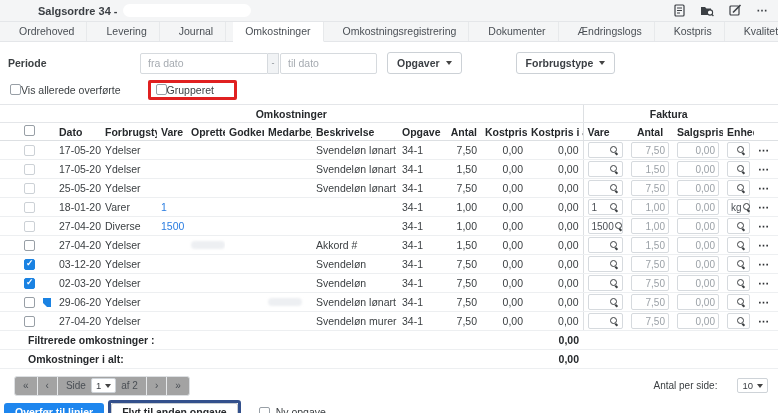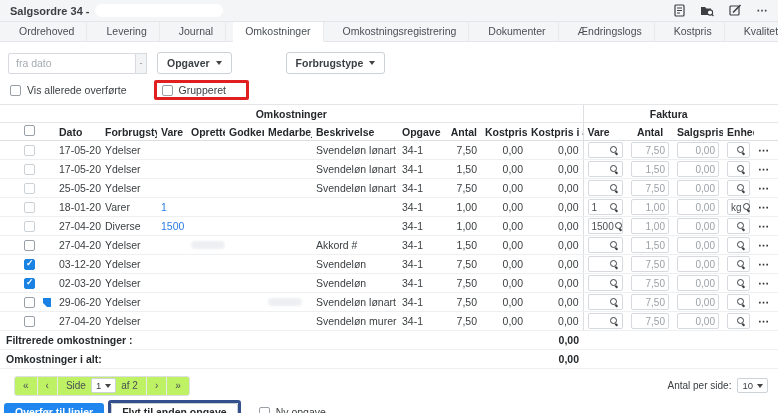--- a/index.html
+++ b/index.html
@@ -2,21 +2,21 @@
 <html><head>
 <meta charset="utf-8">
 <style>
   * { box-sizing: border-box; margin: 0; padding: 0; }
   html,body { width: 778px; height: 413px; overflow: hidden; background: #fff;
     font-family: "Liberation Sans", sans-serif; font-size: 10.5px; color: #3c4043; }
 
   
   .titlebar { height: 22px; background: #f4f5f6; border-bottom: 1px solid #e4e6e9;
     display: flex; align-items: center; padding: 0 10px; }
-  .title { font-weight: bold; font-size: 11px; color: #3b3f44; }
+  .title { font-weight: bold; font-size: 11px; color: #3b3f44; margin-left: 28px; }
   .redact-blob { width: 128px; height: 13px; background: #fff; border-radius: 7px; margin-left: 6px; }
   .tb-icons { margin-left: auto; display: flex; align-items: center; gap: 15px; }
   .tb-icons svg { display: block; }
   .ellipsis { font-weight: bold; color: #3b3f44; font-size: 11px; letter-spacing: .5px; }
 
   
   .tabbar { height: 20px; background: #f4f5f6; display: flex; border-bottom: 1px solid #e4e6e9; }
   .tab { padding: 0 12px; line-height: 19px; color: #4a4f55; border-right: 1px solid #e7e9eb;
     white-space: nowrap; cursor: default; margin-left: 7px; }
   .tab.active { background: #fff; margin-bottom: -1px; border-bottom: 1px solid #fff; }
@@ -35,21 +35,21 @@
   .btn-light { height: 22px; border: 1px solid #ccd1d6; background: #fff; border-radius: 3px;
     display: inline-flex; align-items: center; gap: 6px; padding: 0 9px; font-weight: bold;
     color: #3b3f44; font-size: 10.5px; cursor: default; }
   .caret { width: 0; height: 0; border-left: 3.5px solid transparent;
     border-right: 3.5px solid transparent; border-top: 4px solid #444; }
   .m-opg { margin-left: 10px; }
   .m-forb { margin-left: 54px; }
 
   
   .check-row { display: flex; align-items: center; padding: 2px 8px 6px 10px; height: 24px; }
-  .chk-item { display: flex; align-items: flex-end; gap: 6px; }
+  .chk-item { display: flex; align-items: flex-start; }
   .cb { width: 11px; height: 11px; border: 1px solid #989fa6; border-radius: 2px;
     background: #fff; display: inline-block; position: relative; flex: 0 0 auto; }
   .cb.dis { border-color: #ccd1d6; }
   .cb.on { background: #1a82e2; border-color: #1a82e2; }
   .cb.on::after { content: "✓"; position: absolute; left: 1px; top: -1.5px;
     color: #fff; font-size: 9px; font-weight: bold; }
   .anno-red { border: 3px solid #e02020; border-radius: 2px; padding: 1px 20px 1px 5px; margin-left: 27px; }
 
   
   table { border-collapse: collapse; width: 778px; table-layout: fixed; }
@@ -77,38 +77,38 @@
   .mag { position: relative; width: 10px; height: 11px; flex: 0 0 auto; cursor: pointer; }
   .mag::before { content: ""; position: absolute; left: 1px; top: 1.5px; width: 5px; height: 5px;
     border: 1.4px solid #3c4043; border-radius: 50%; }
   .mag::after { content: ""; position: absolute; left: 6.6px; top: 7.6px; width: 3.4px; height: 1.7px;
     background: #3c4043; transform: rotate(45deg); transform-origin: 0 0; }
   .more { font-weight: bold; color: #2d3033; font-size: 11px; letter-spacing: .5px; cursor: pointer; }
   .more::after { content: "⋯"; }
 
   
   .total-row { position: relative; height: 19px; display: flex; align-items: center;
-    border-bottom: 1px solid #edeff1; font-weight: bold; color: #26292c; padding-left: 6px; }
+    border-bottom: 1px solid #edeff1; font-weight: bold; color: #26292c; padding-left: 28px; }
   .total-row .value { position: absolute; left: 527px; width: 52px; text-align: right; }
 
   
   .pagerow { display: flex; align-items: center; padding: 7px 10px 6px 14px; height: 32px; }
   .pager { display: flex; align-items: stretch; border: 1px solid #dde0e3; border-radius: 3px;
-    height: 20px; overflow: hidden; background: #bef264; }
+    height: 20px; overflow: hidden; background: #a3a3a3; }
   .pbtn { padding: 0 8px; display: flex; align-items: center; color: #4a4f55;
     border-right: 1px solid #e7e9eb; font-size: 10px; cursor: pointer; }
   .pbtn:last-child { border-right: none; }
   .ic-first::after { content: "«"; } .ic-prev::after { content: "‹"; }
   .ic-next::after { content: "›"; } .ic-last::after { content: "»"; }
   .pmid { display: flex; align-items: center; gap: 5px; padding: 0 8px;
     border-right: 1px solid #e7e9eb; font-size: 10px; color: #4a4f55; }
   .mini-select { border: 1px solid #ced3d8; border-radius: 2px; height: 15px; background: #fff;
     display: inline-flex; align-items: center; gap: 4px; padding: 0 4px; font-size: 9.5px;
     color: #3b3f44; cursor: pointer; }
-  .perpage { margin-left: auto; display: flex; align-items: center; gap: 6px; font-size: 10px; }
+  .perpage { margin-left: auto; display: flex; align-items: center; gap: 20px; font-size: 10px; }
 
   
   .actions { display: flex; align-items: center; padding: 0 4px; height: 22px; }
   .btn-primary { height: 19px; background: #1e86ee; border: none; border-radius: 3px;
     color: #fff; font-weight: bold; font-size: 10.5px; padding: 0 11px; font-family: inherit;
     cursor: pointer; }
   .anno-blue { border: 3px solid #33508c; border-radius: 3px; margin-left: 4px; }
   .btn-light2 { height: 19px; background: #fff; border: 1px solid #c9ced3; border-radius: 2px;
     color: #26292c; font-weight: bold; font-size: 10.5px; padding: 0 10px; font-family: inherit;
     cursor: pointer; display: block; }
@@ -152,22 +152,24 @@
     <div class="tab">Journal</div>
     <div class="tab active">Omkostninger</div>
     <div class="tab">Omkostningsregistrering</div>
     <div class="tab">Dokumenter</div>
     <div class="tab">Ændringslogs</div>
     <div class="tab">Kostpris</div>
     <div class="tab">Kvalitetssikring</div>
   </div>
 
 <div class="filter-row">
+  <span class="flabel">Periode</span>
   <input class="txt date-from" placeholder="fra dato" style="">
   <span class="date-sep">-</span>
+  <input class="txt date-to" placeholder="til dato" style="">
   <button class="btn-light m-opg">
     <span>Opgaver</span>
     <span class="caret"></span>
   </button>
   <button class="btn-light m-forb">
     <span>Forbrugstype</span>
     <span class="caret"></span>
   </button>
 </div>
 

